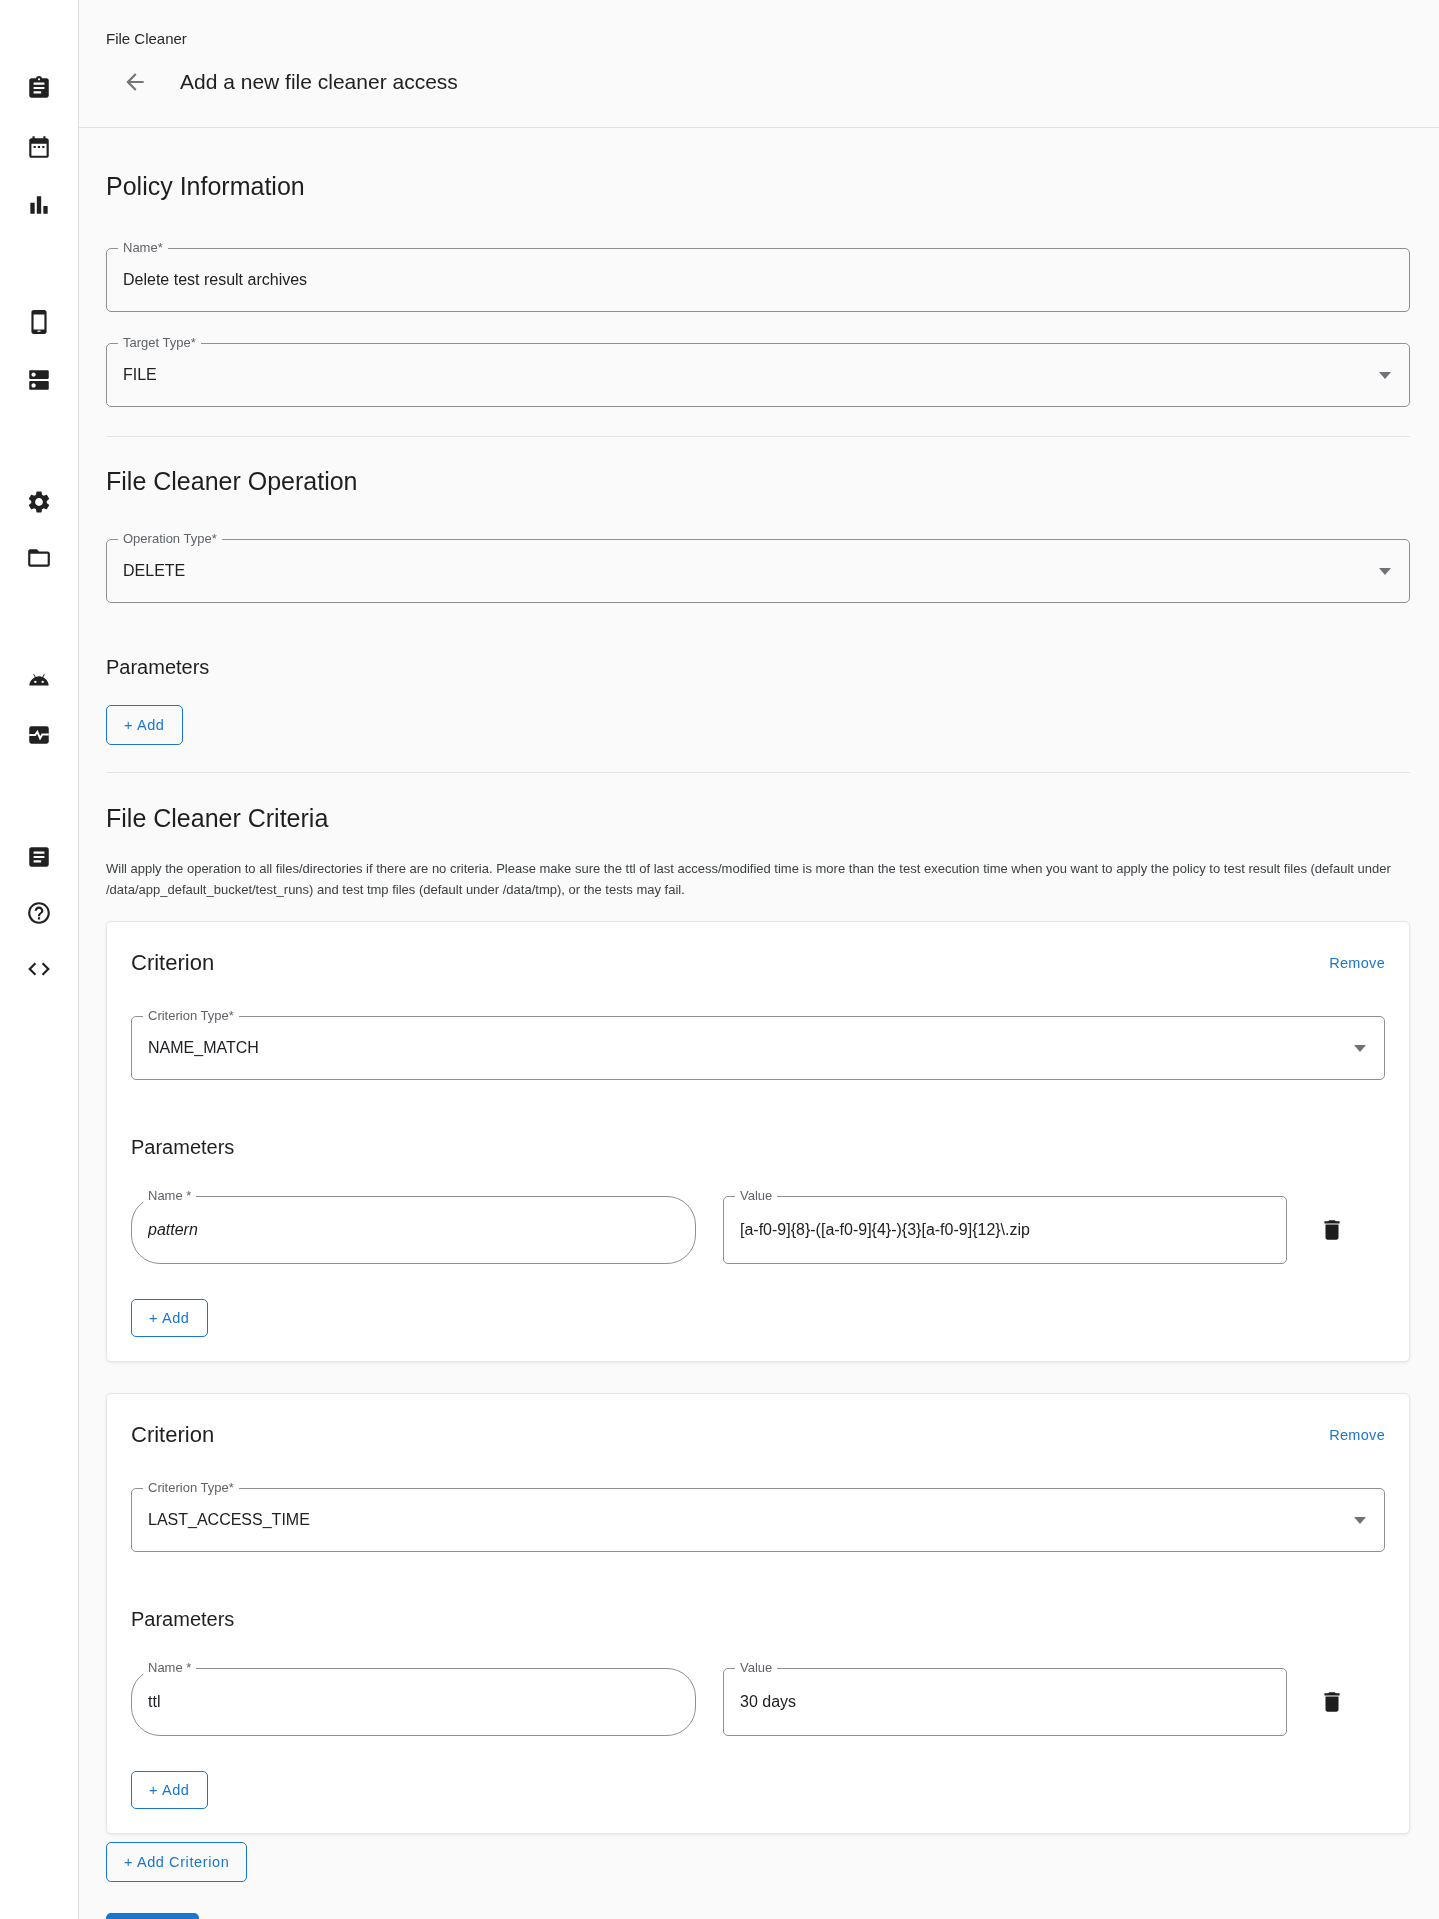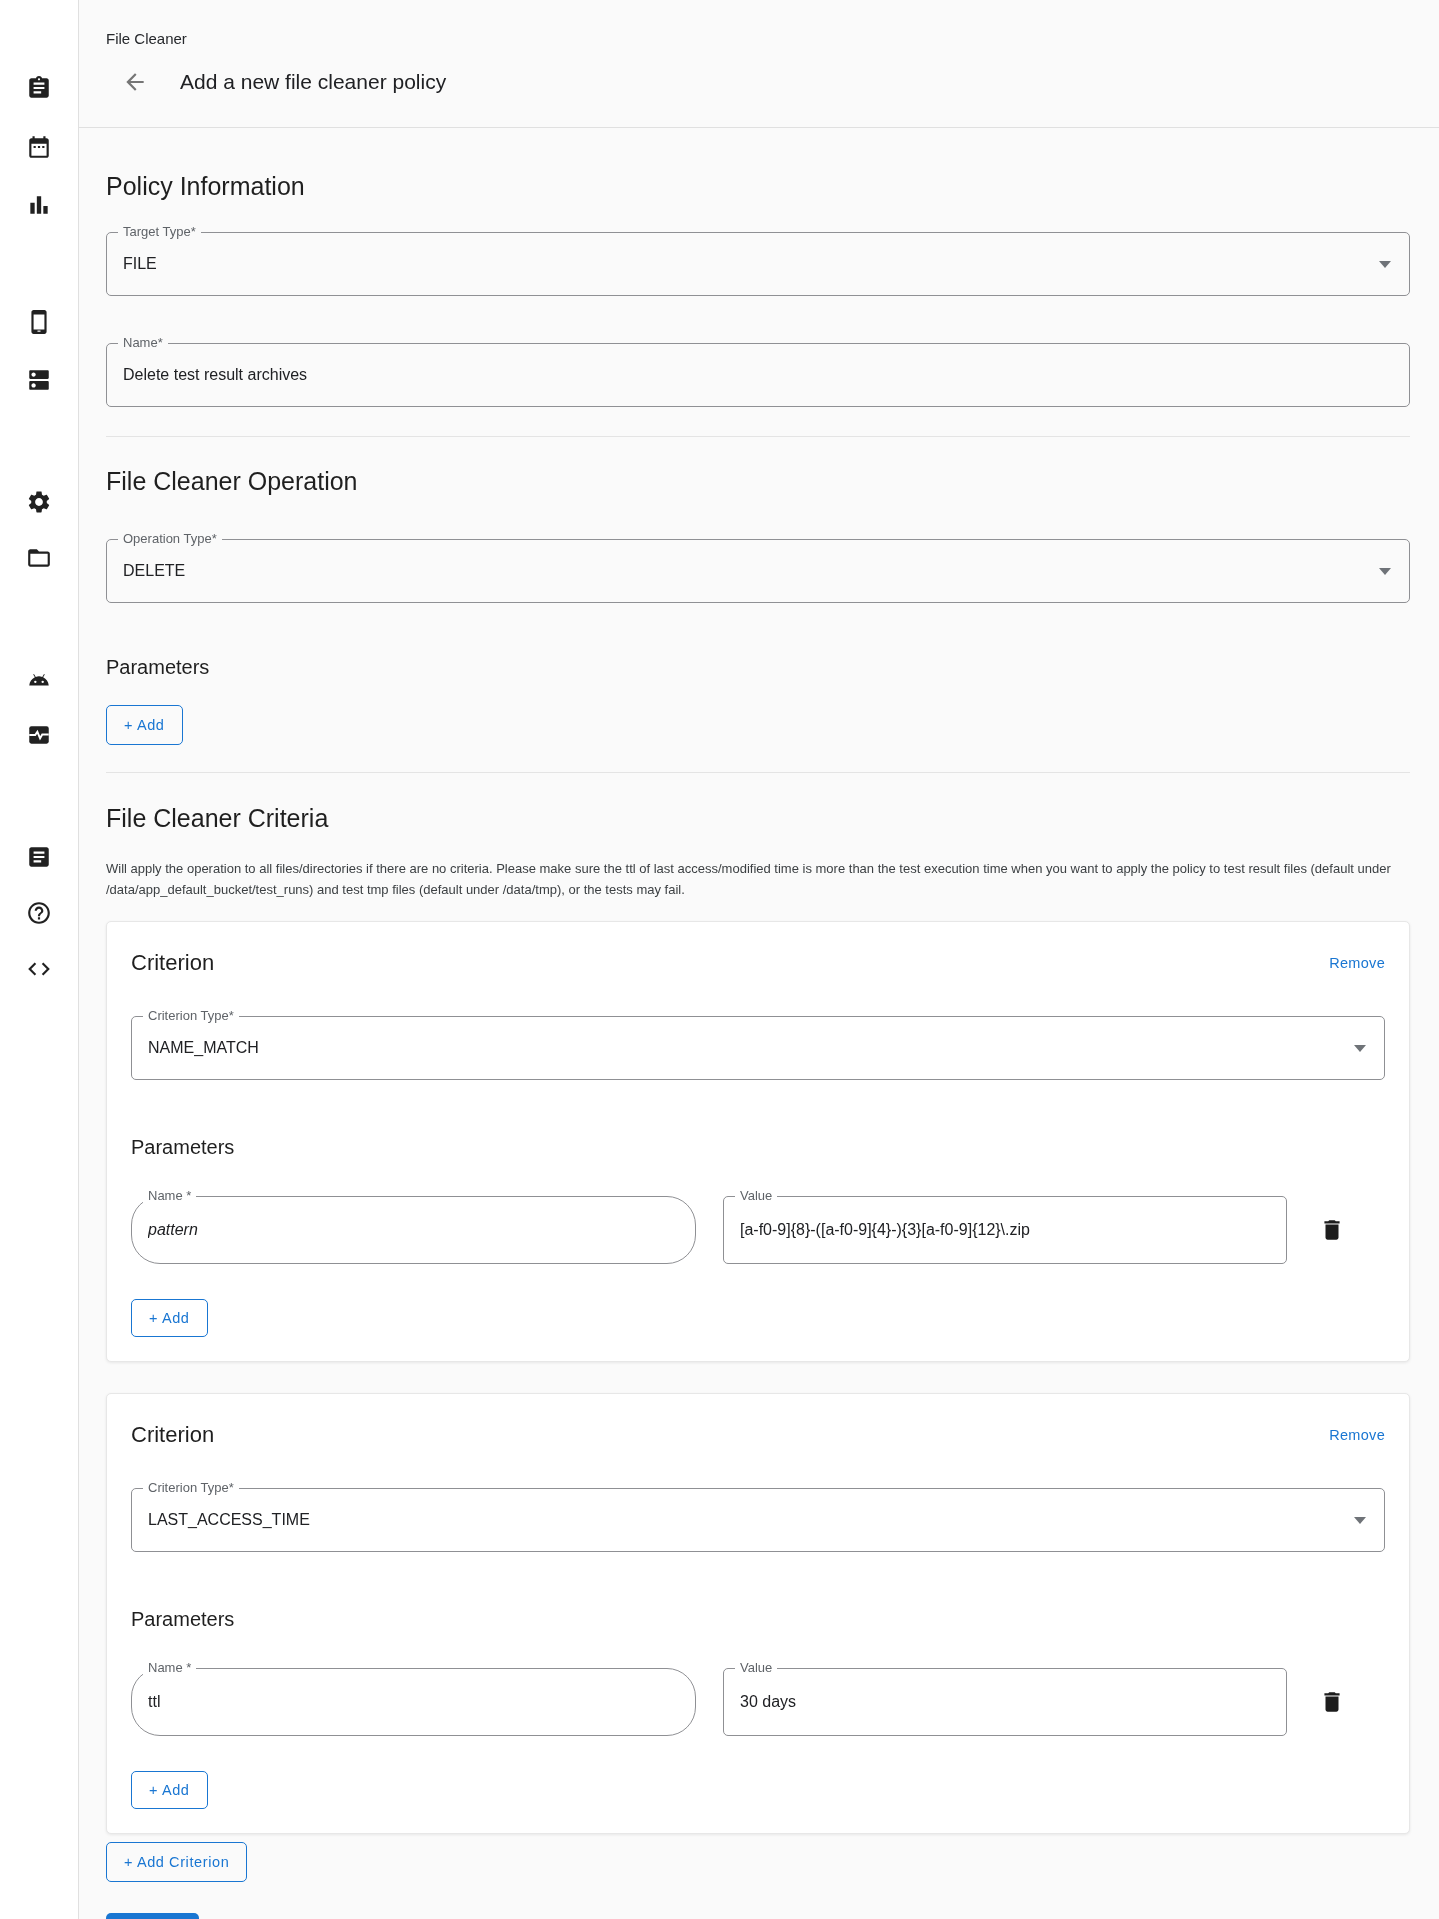--- a/index.html
+++ b/index.html
@@ -158,38 +158,38 @@
 <div class="main">
 
   <header class="header">
     <div class="app-title">File Cleaner</div>
     <div class="title-row">
       <span class="back-btn">
         <svg viewBox="0 0 24 24">
             <path d="M20 11H7.83l5.59-5.59L12 4l-8 8 8 8 1.41-1.41L7.83 13H20v-2z"></path>
           </svg>
       </span>
-      <span class="page-title">Add a new file cleaner policy</span>
+      <span class="page-title">Add a new file cleaner access</span>
     </div>
   </header>
 
   <div class="content">
 
     
     <h1 class="section-heading" style="margin-top:44px">Policy Information</h1>
+
+    <div class="field" style="margin-top:47px">
+      <span class="flabel">Name*</span>
+      <input type="text" value="Delete test result archives" style="">
+    </div>
 
     <div class="field" style="margin-top:31px">
       <span class="flabel">Target Type*</span>
       <div class="fvalue">FILE</div>
       <span class="select-arrow"></span>
-    </div>
-
-    <div class="field" style="margin-top:47px">
-      <span class="flabel">Name*</span>
-      <input type="text" value="Delete test result archives" style="">
     </div>
 
     <hr class="divider" style="margin-top:29px">
 
     
     <h1 class="section-heading" style="margin-top:30px">File Cleaner Operation</h1>
 
     <div class="field" style="margin-top:43px">
       <span class="flabel">Operation Type*</span>
       <div class="fvalue">DELETE</div>

